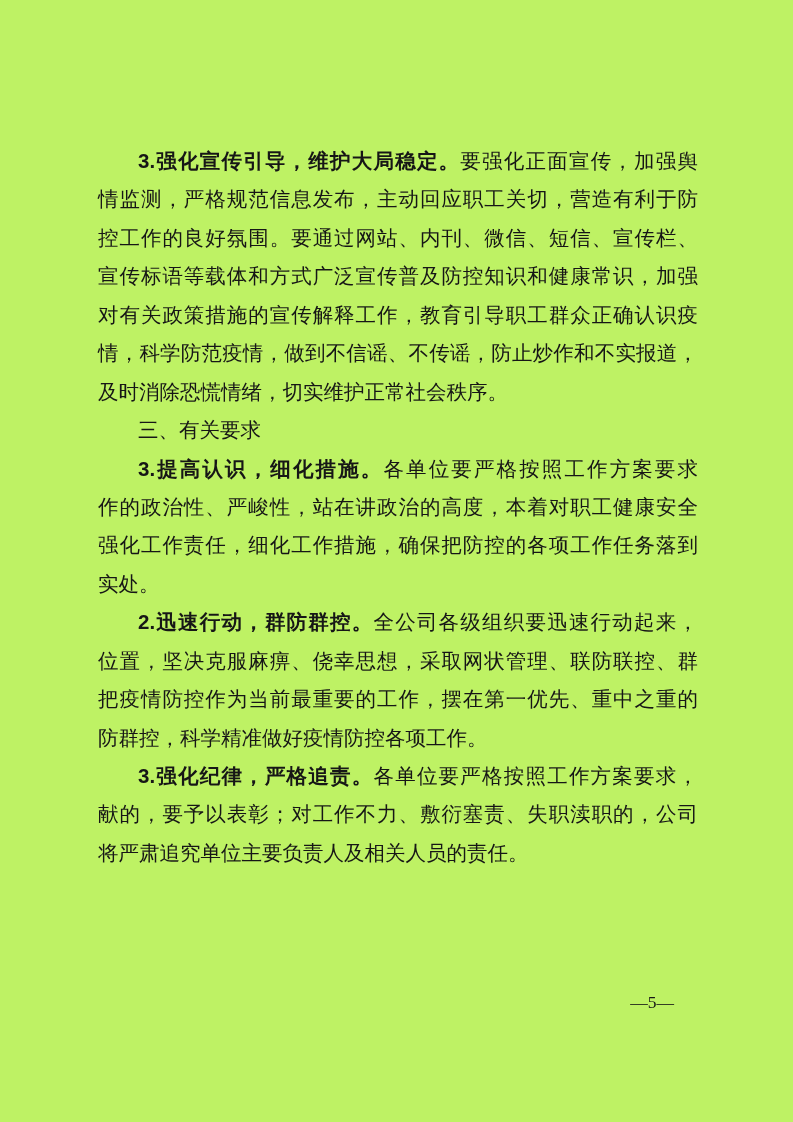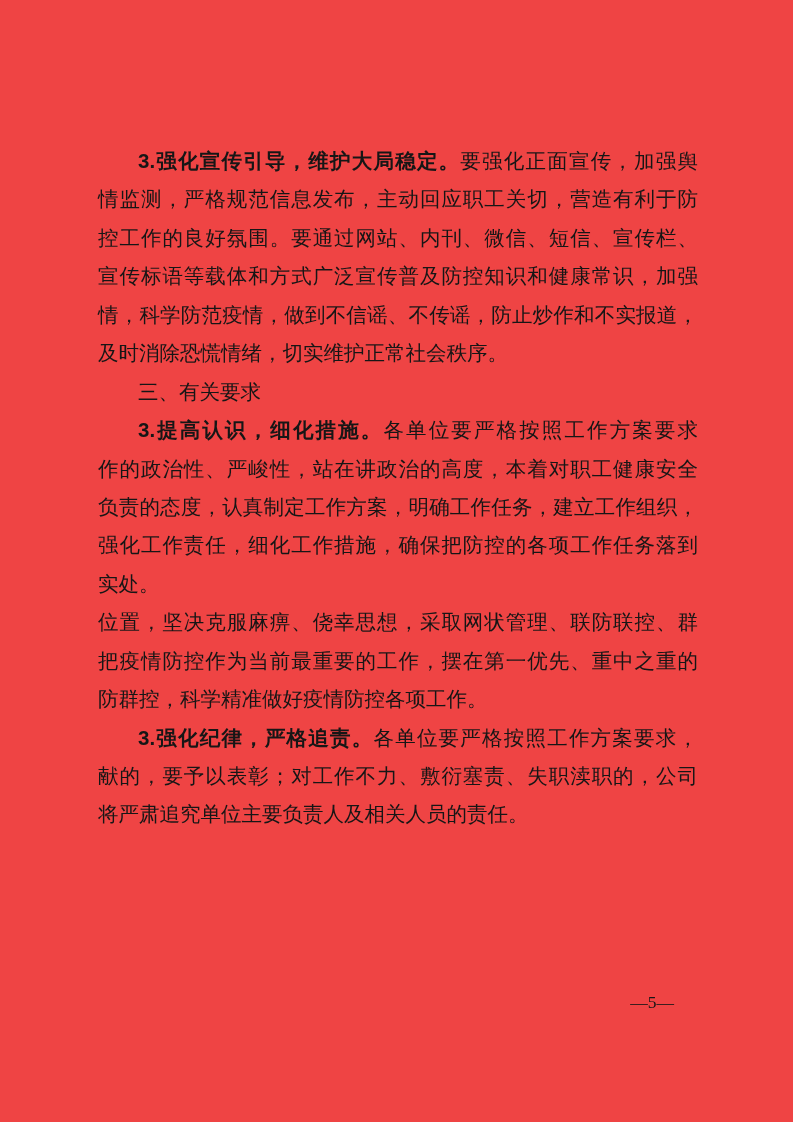--- a/index.html
+++ b/index.html
@@ -4,21 +4,21 @@
 <style>
   html, body {
     margin: 0;
     padding: 0;
     background: #ffffff;
   }
   .page {
     position: relative;
     width: 793px;
     height: 1122px;
-    background: #ef4444;
+    background: #bef264;
     overflow: hidden;
     color: #161616;
     font-family: "Liberation Serif", serif;
   }
   .doc-body {
     position: absolute;
     left: 98px;
     top: 142px;
     width: 600px;
   }
@@ -56,34 +56,35 @@
 </head>
 <body>
 
 <div class="page">
   <div class="doc-body">
       <div class="para">
         <div class="line fill indent"><span class="run bold">3.强化宣传引导，维护大局稳定。</span><span class="run">要强化正面宣传，加强舆</span></div>
         <div class="line fill"><span class="run">情监测，严格规范信息发布，主动回应职工关切，营造有利于防</span></div>
         <div class="line fill"><span class="run">控工作的良好氛围。要通过网站、内刊、微信、短信、宣传栏、</span></div>
         <div class="line fill"><span class="run">宣传标语等载体和方式广泛宣传普及防控知识和健康常识，加强</span></div>
+        <div class="line fill"><span class="run">对有关政策措施的宣传解释工作，教育引导职工群众正确认识疫</span></div>
         <div class="line fill"><span class="run">情，科学防范疫情，做到不信谣、不传谣，防止炒作和不实报道，</span></div>
         <div class="line"><span class="run">及时消除恐慌情绪，切实维护正常社会秩序。</span></div>
       </div>
       <div class="para">
         <div class="line indent"><span class="run">三、有关要求</span></div>
       </div>
       <div class="para">
         <div class="line fill indent"><span class="run bold">3.提高认识，细化措施。</span><span class="run">各单位要严格按照工作方案要求</span></div>
         <div class="line fill"><span class="run">作的政治性、严峻性，站在讲政治的高度，本着对职工健康安全</span></div>
-        <div class="line fill"><span class="run">负责的态度，认真制定工作方案，明确工作任务，建立工作组织，</span></div>
         <div class="line fill"><span class="run">强化工作责任，细化工作措施，确保把防控的各项工作任务落到</span></div>
         <div class="line"><span class="run">实处。</span></div>
       </div>
       <div class="para">
+        <div class="line fill indent"><span class="run bold">2.迅速行动，群防群控。</span><span class="run">全公司各级组织要迅速行动起来，</span></div>
         <div class="line fill"><span class="run">位置，坚决克服麻痹、侥幸思想，采取网状管理、联防联控、群</span></div>
         <div class="line fill"><span class="run">把疫情防控作为当前最重要的工作，摆在第一优先、重中之重的</span></div>
         <div class="line"><span class="run">防群控，科学精准做好疫情防控各项工作。</span></div>
       </div>
       <div class="para">
         <div class="line fill indent"><span class="run bold">3.强化纪律，严格追责。</span><span class="run">各单位要严格按照工作方案要求，</span></div>
         <div class="line fill"><span class="run">献的，要予以表彰；对工作不力、敷衍塞责、失职渎职的，公司</span></div>
         <div class="line"><span class="run">将严肃追究单位主要负责人及相关人员的责任。</span></div>
       </div>
     </div>

